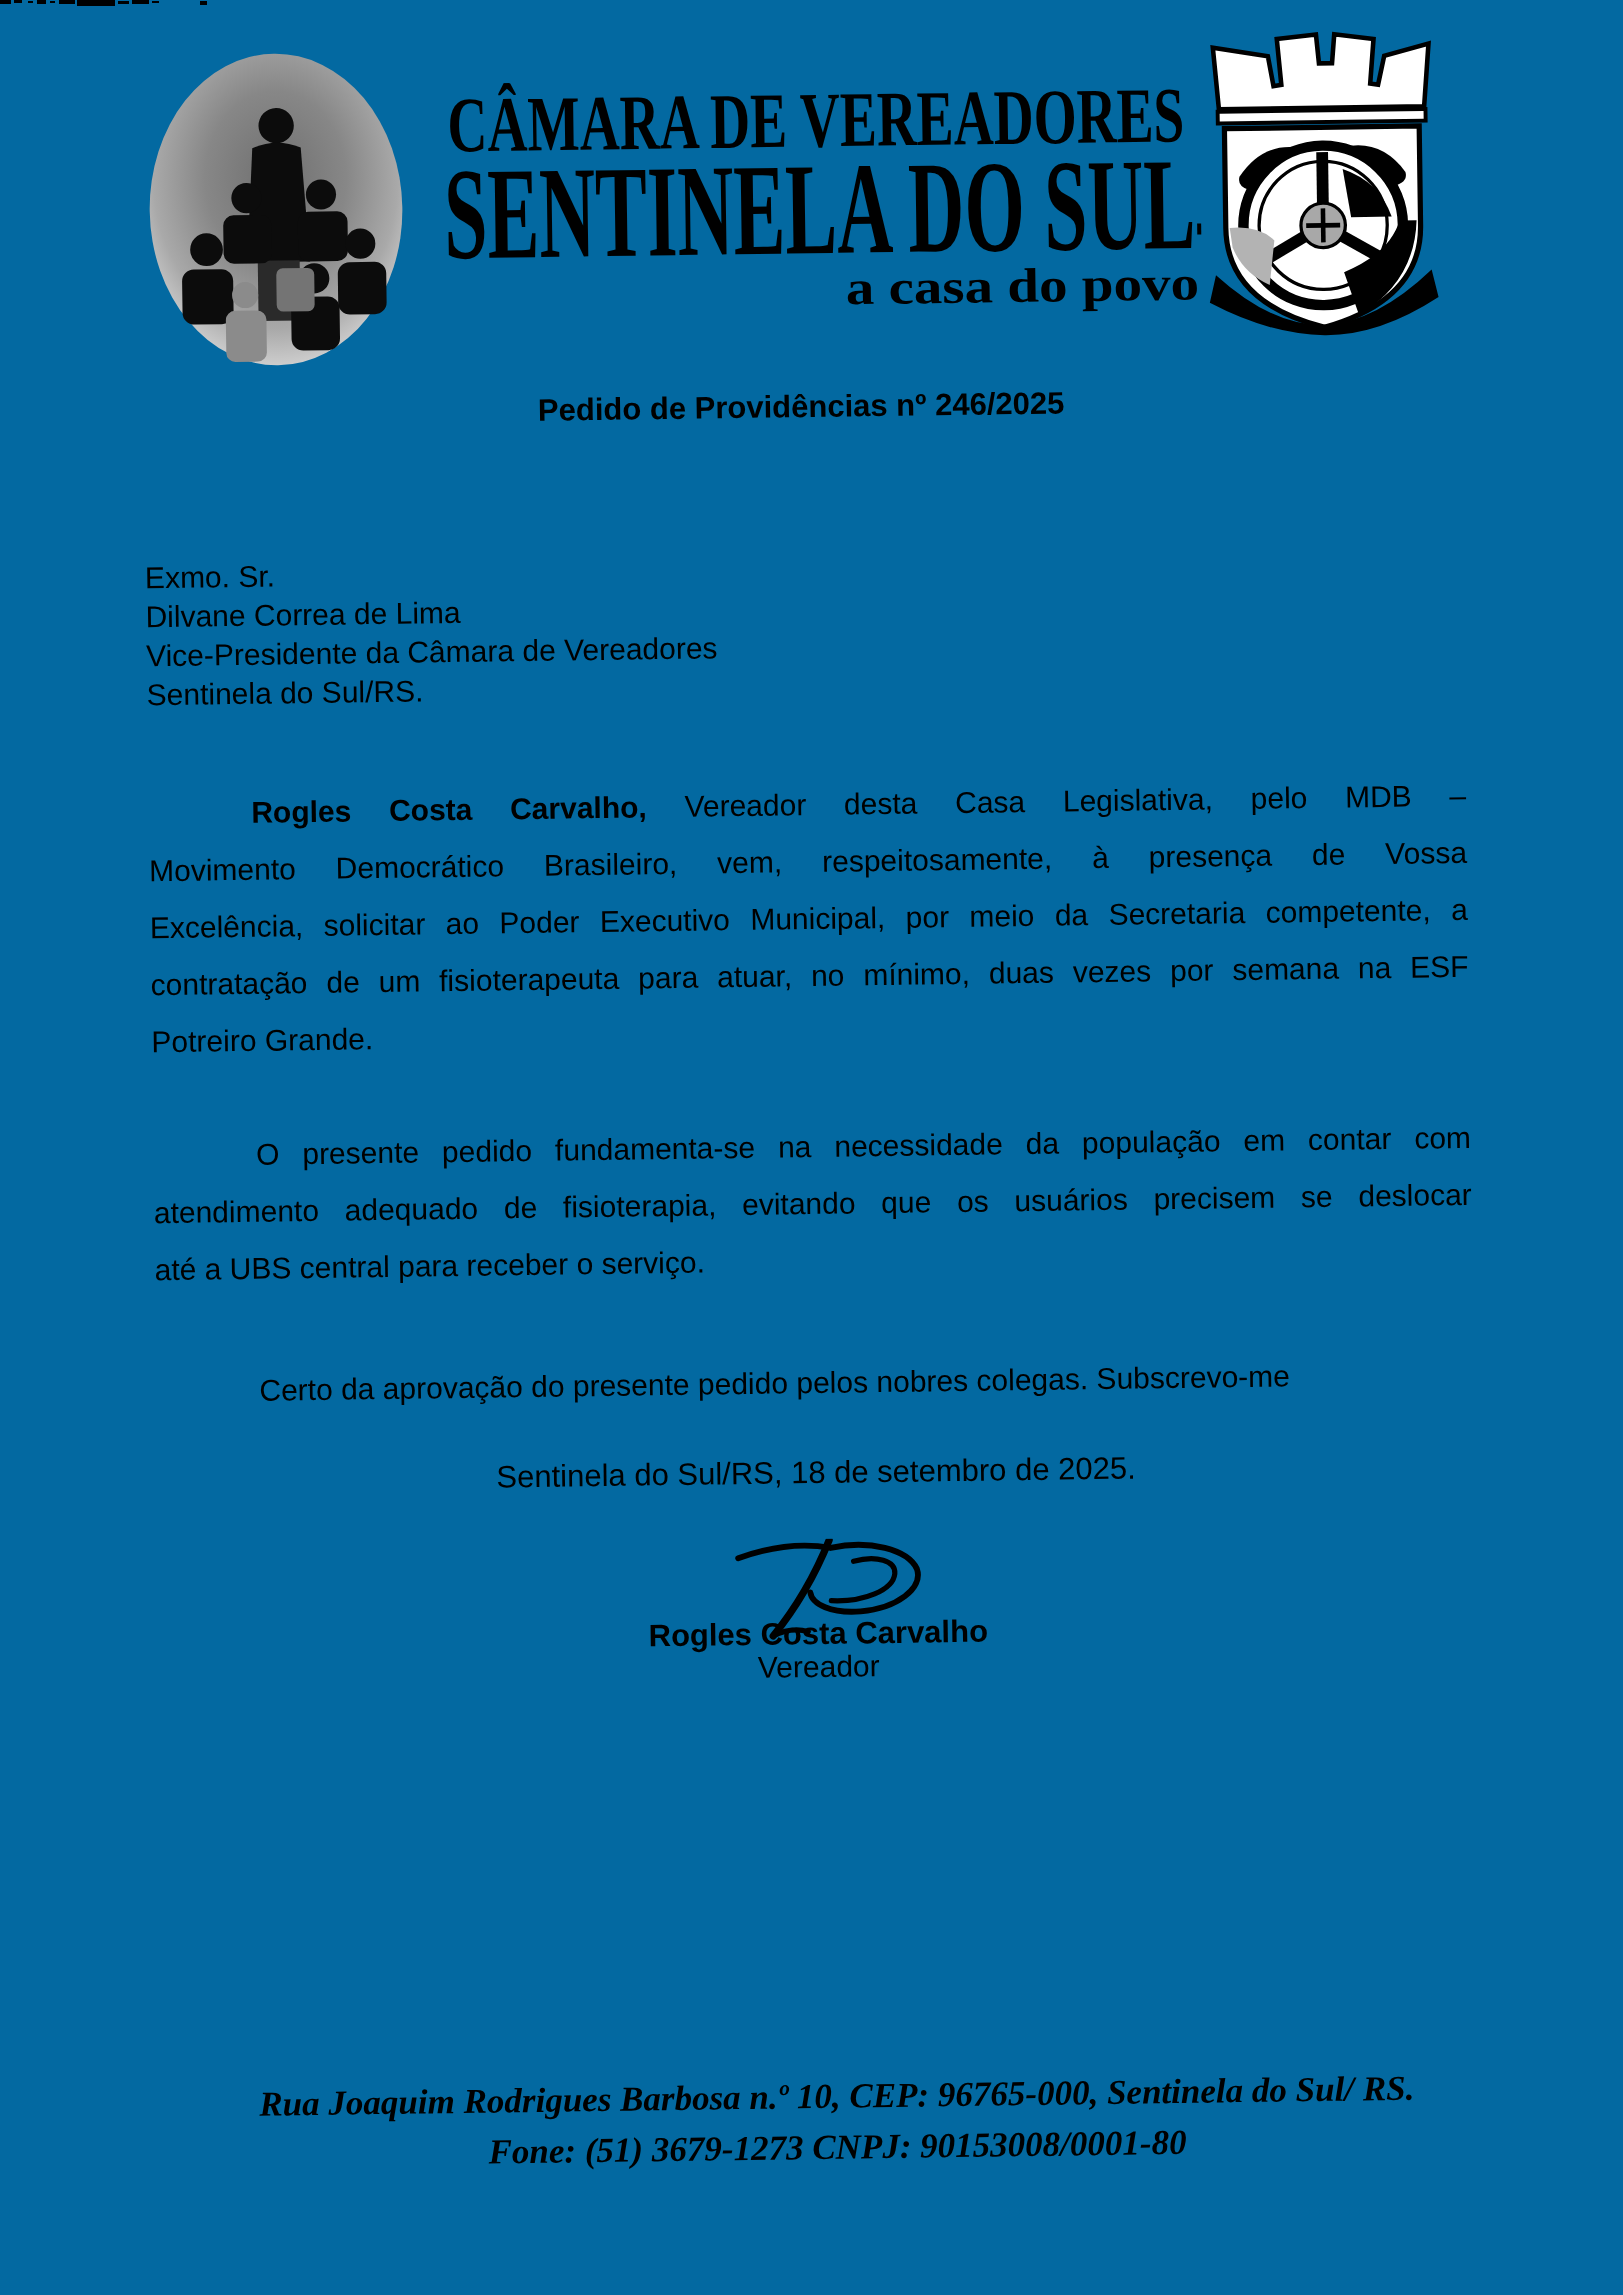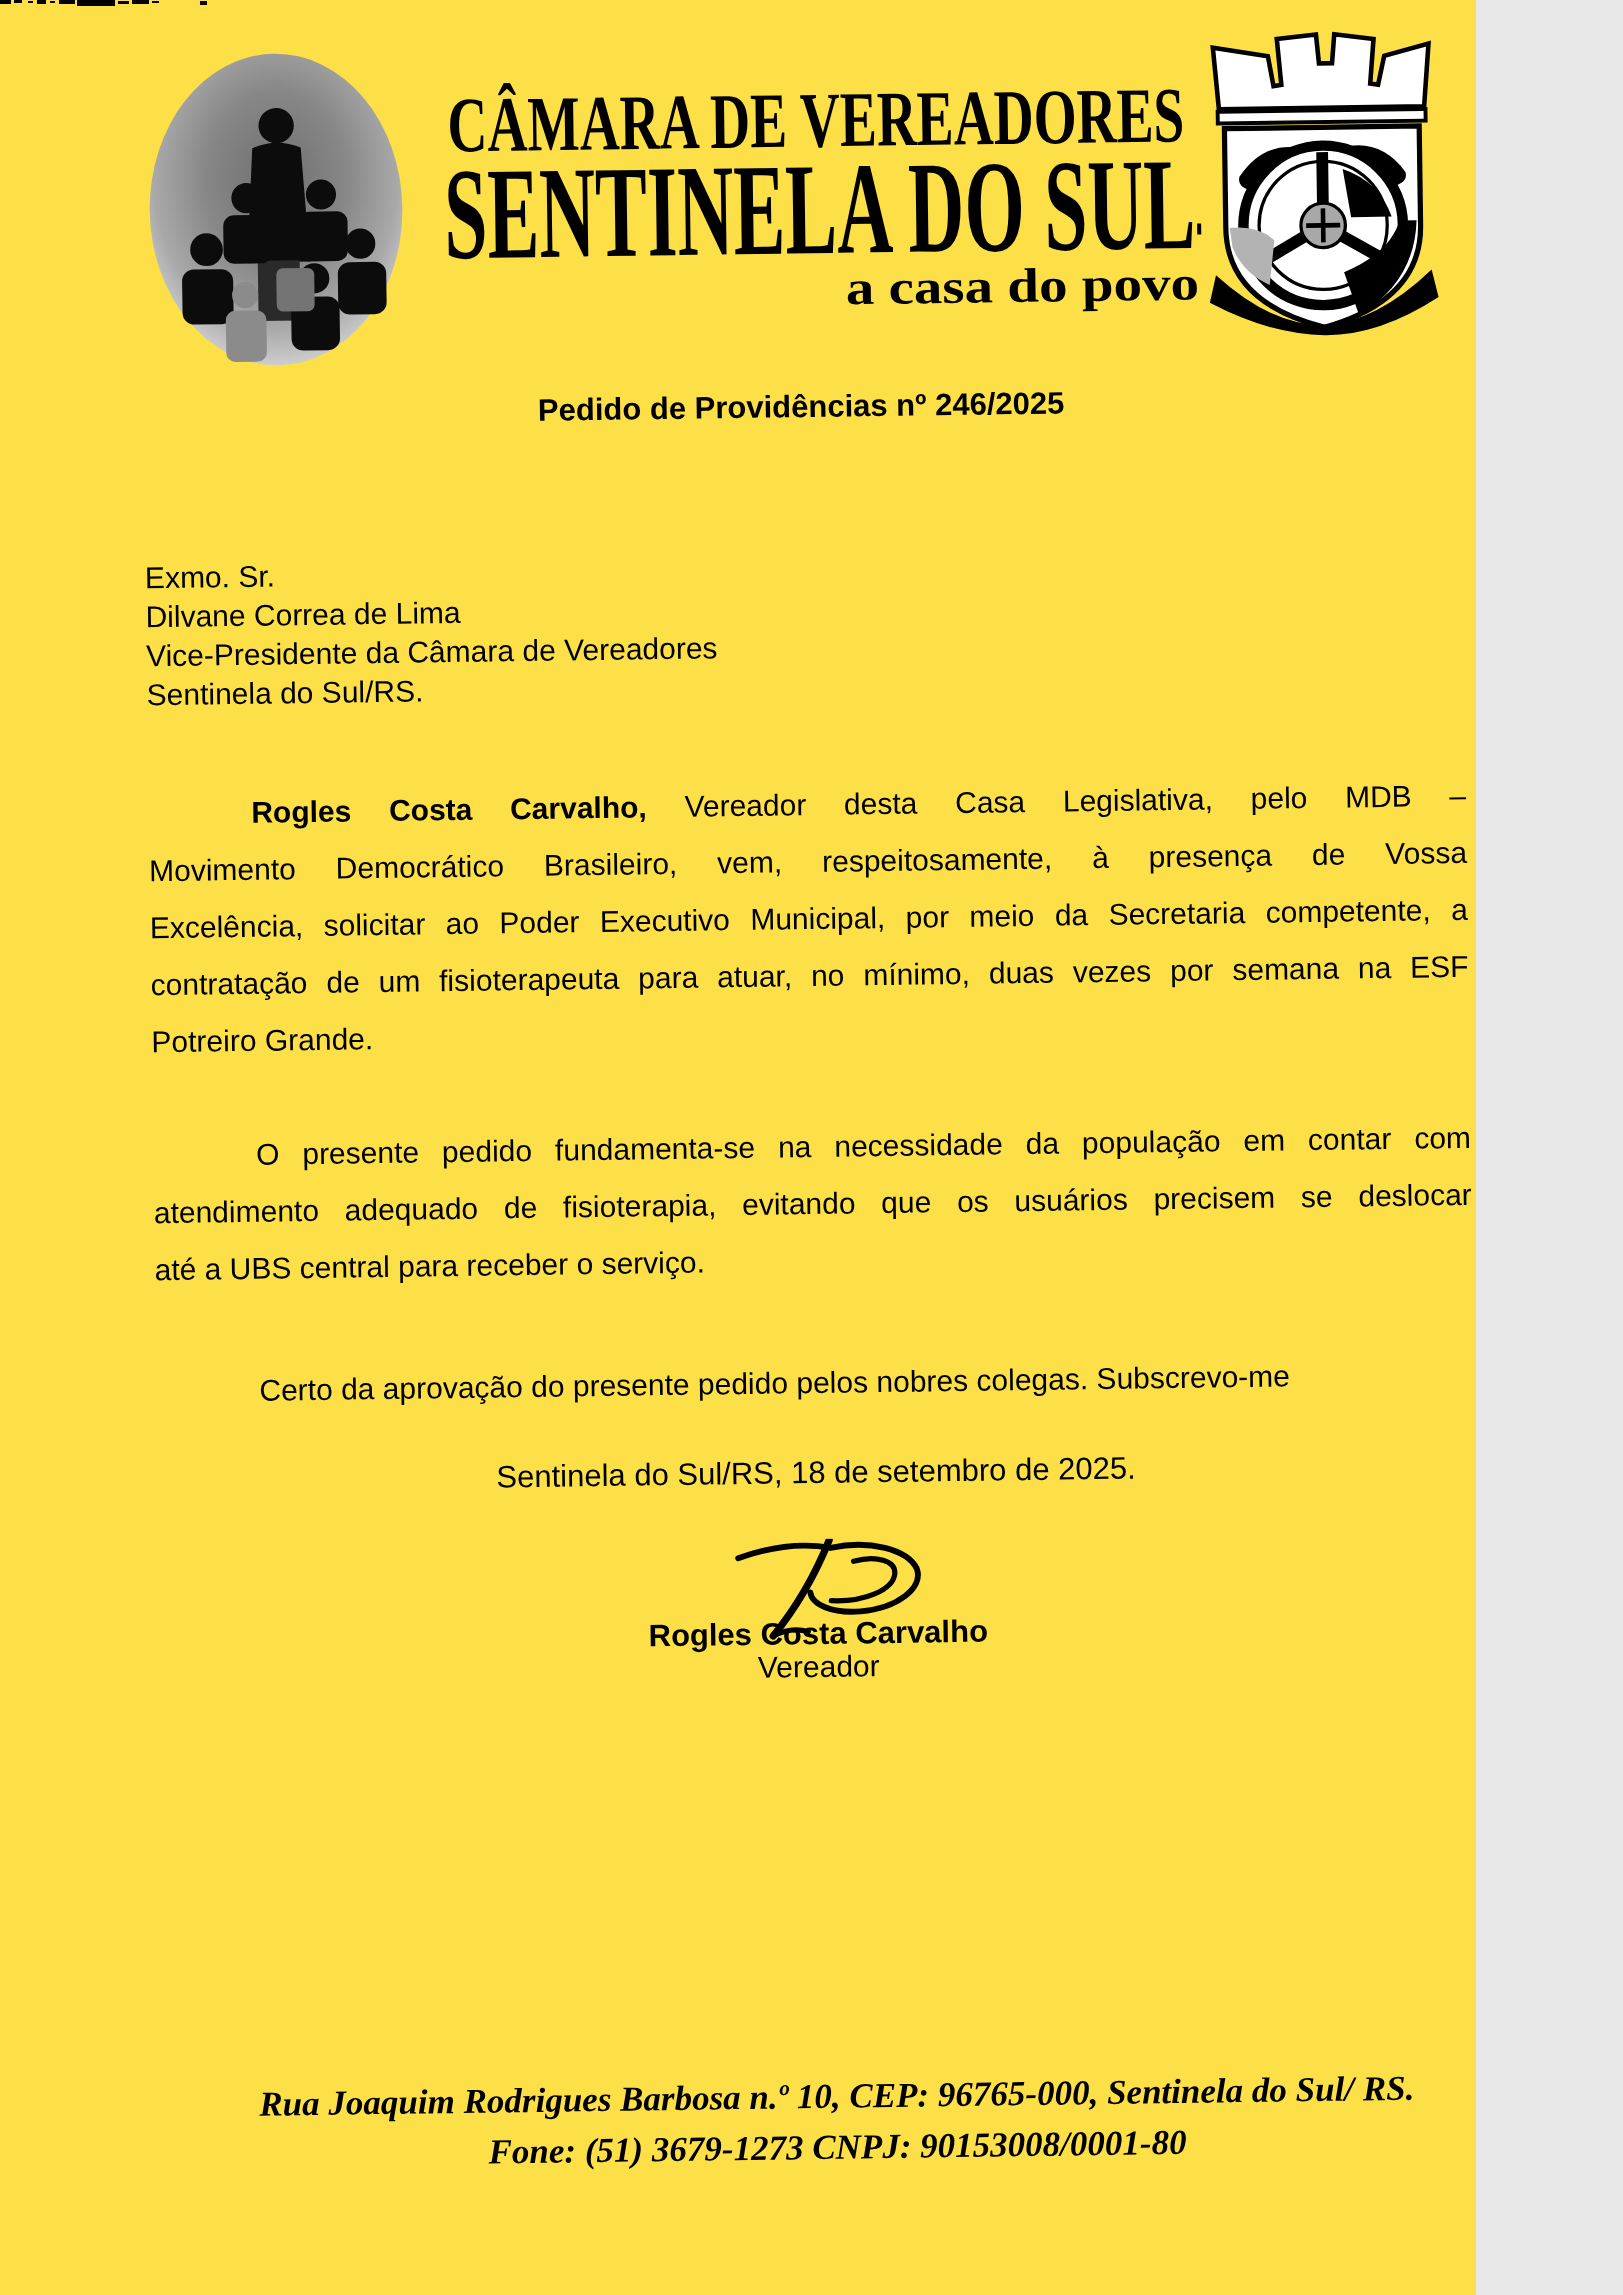--- a/index.html
+++ b/index.html
@@ -1,17 +1,17 @@
 <!DOCTYPE html>
 <html style="font-size:10.5px"><head>
 <meta charset="utf-8">
 <style>
   *{box-sizing:border-box}
   html,body{margin:0;padding:0;background:#e8e8e8}
-  .page{position:relative;width:1476px;height:2295px;background:#fde047;
+  .page{position:relative;width:1623px;height:2295px;background:#0369a1;
         font-family:"Liberation Sans",sans-serif;color:#000;overflow:hidden}
   .abs{position:absolute}
   .content{position:absolute;left:0;top:0;width:1623px;height:2295px;
            transform:rotate(-0.8deg);transform-origin:812px 1148px}
   .speck{position:absolute;background:#000}
 
   .ht{font-family:"Liberation Serif",serif;font-weight:bold;fill:#000}
 
   .title{left:0;top:389px;width:1623px;text-align:center;
          font-size:31px;font-weight:bold}

